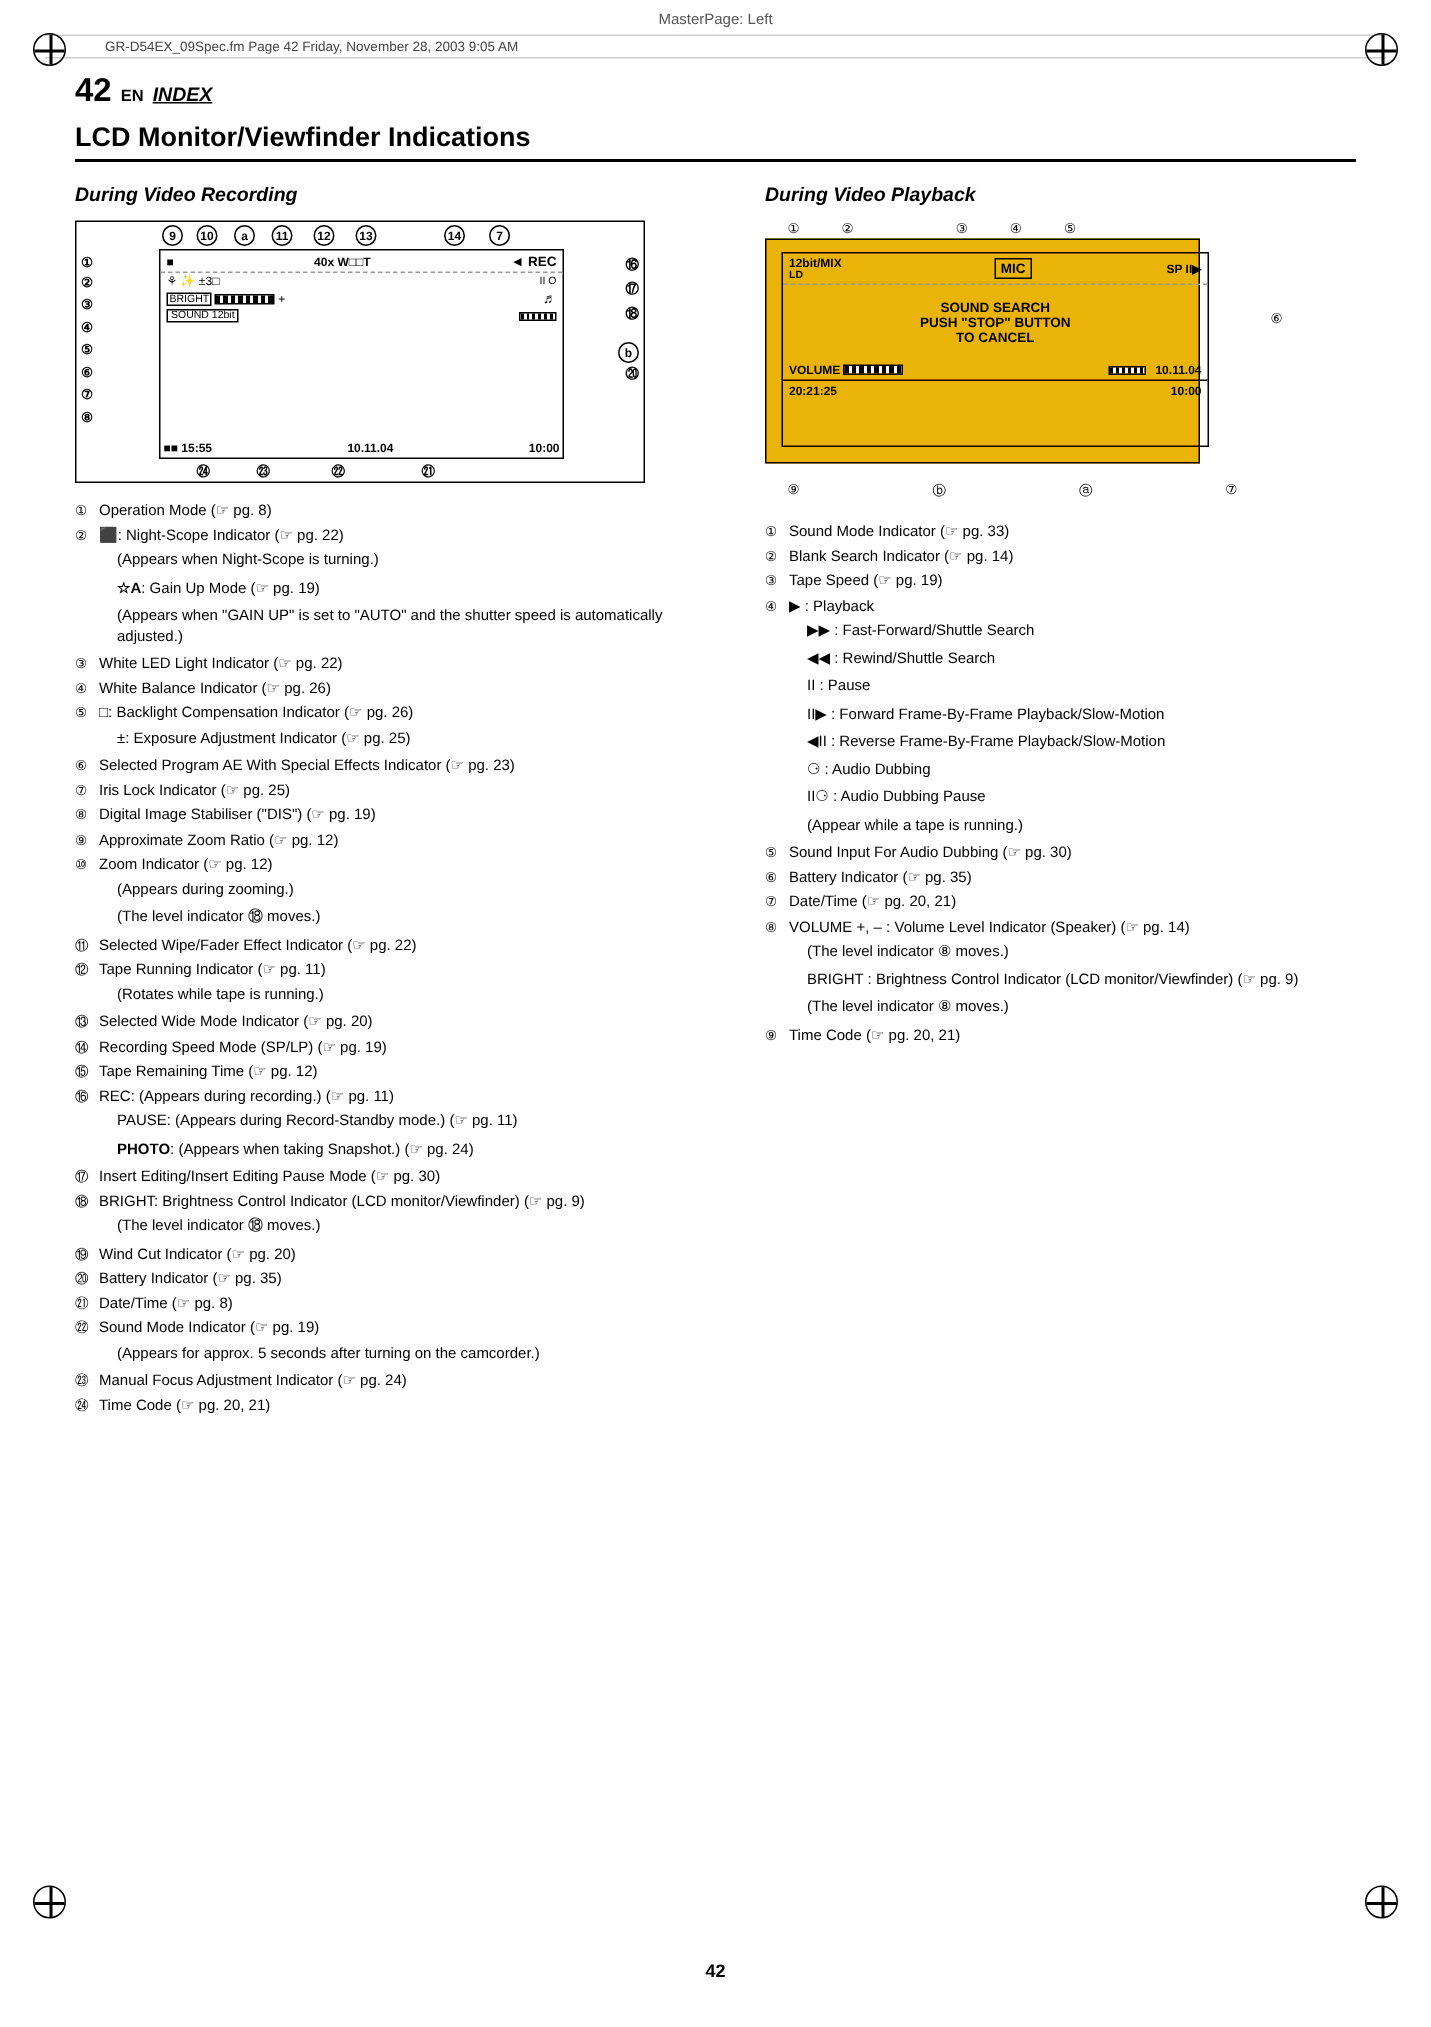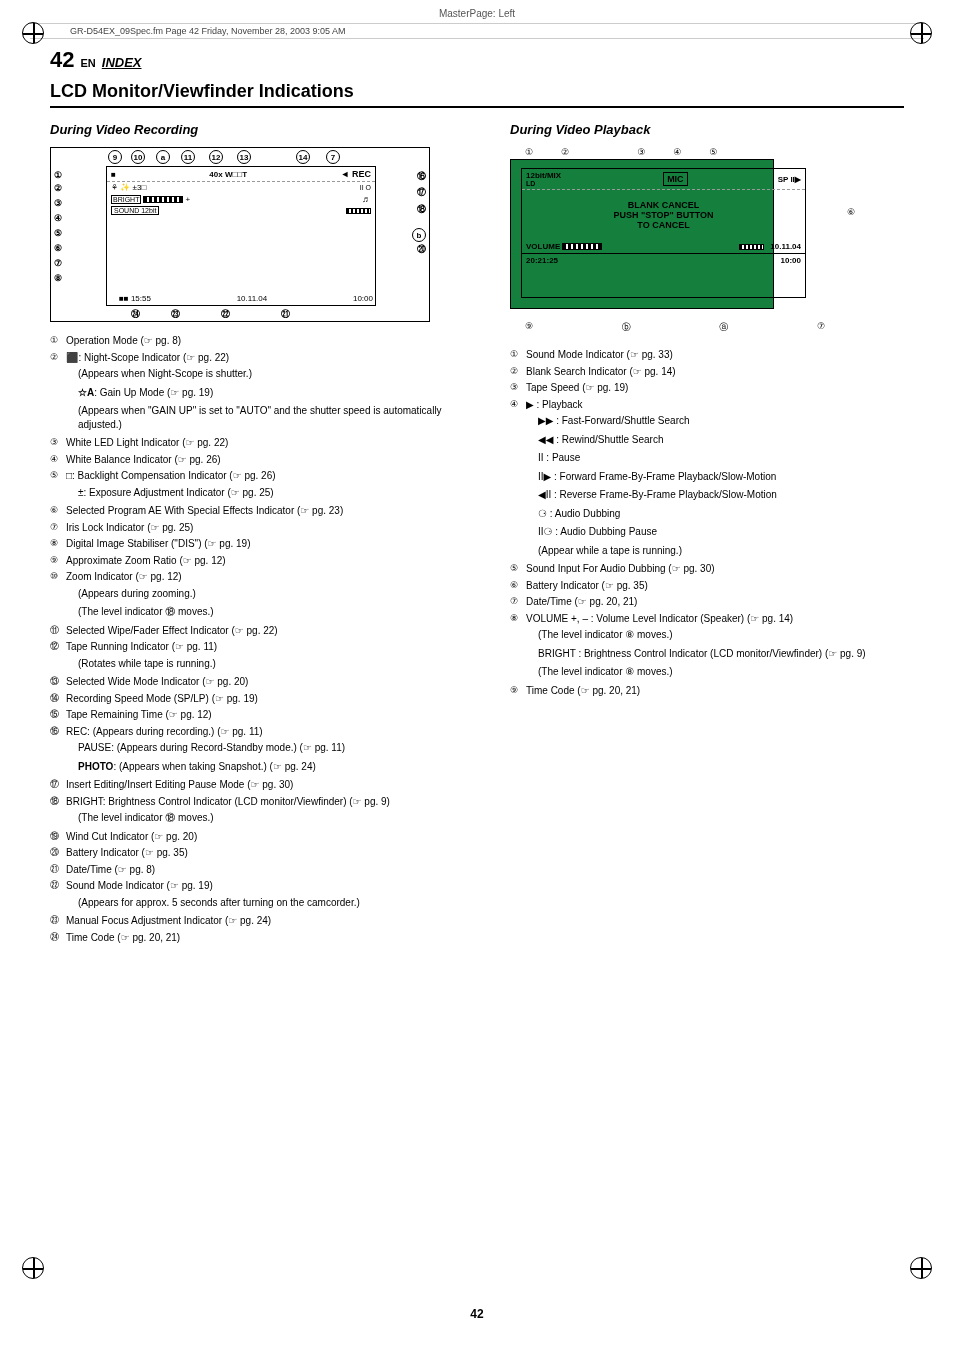--- a/index.html
+++ b/index.html
@@ -160,27 +160,27 @@
       justify-content: space-between;
       align-items: center;
       padding: 2px 4px;
       border-bottom: 1px dashed #999;
       font-size: 8px;
       font-weight: bold;
     }
     .lcd-bottom-bar {
       position: absolute;
       bottom: 2px;
-      left: 12px;
+      left: 2px;
       right: 2px;
       display: flex;
       justify-content: space-between;
       align-items: center;
       font-size: 8px;
-      font-weight: normal;
+      font-weight: bold;
     }
 
     .level-bar {
       display: inline-block;
       width: 40px;
       height: 7px;
       border: 1px solid #000;
       background: repeating-linear-gradient(to right, #000 0, #000 3px, #fff 3px, #fff 5px);
       vertical-align: middle;
     }
@@ -213,24 +213,24 @@
       flex-shrink: 0;
       vertical-align: top;
     }
     .item-text {
       flex: 1;
     }
 
     
     .pb-diagram {
       border: 1.5px solid #000;
-      width: 264px;
+      width: 290px;
       height: 150px;
       position: relative;
-      background: #15803d;
+      background: #eab308;
       margin-bottom: 12px;
       font-size: 8px;
     }
 
     .pb-screen {
       position: absolute;
       left: 10px;
       top: 8px;
       width: 285px;
       height: 130px;
@@ -375,21 +375,21 @@
           <li>
               <span class="item-num">①</span>
               <span class="item-text">Operation Mode (☞ pg. 8)</span>
             </li>
           <li>
               <span class="item-num">②</span>
               <span class="item-text"><span style="font-family:sans-serif;">⬛</span>: Night-Scope Indicator (☞ pg. 22)</span>
             </li>
           <li>
               <span class="item-num"></span>
-              <span class="item-text sub-item">(Appears when Night-Scope is shutter.)</span>
+              <span class="item-text sub-item">(Appears when Night-Scope is turning.)</span>
             </li>
           <li>
               <span class="item-num"></span>
               <span class="item-text sub-item"><b>☆A</b>: Gain Up Mode (☞ pg. 19)</span>
             </li>
           <li>
               <span class="item-num"></span>
               <span class="item-text sub-item">(Appears when "GAIN UP" is set to "AUTO" and the shutter speed is automatically adjusted.)</span>
             </li>
           <li>
@@ -536,21 +536,21 @@
                   <div style="font-size:7px;">LD</div>
                 </div>
                 <div style="text-align:center;padding-left:12px;">
                   <span class="mic-label">MIC</span>
                 </div>
                 <div style="font-size:8px;font-weight:bold;">SP II▶</div>
               </div>
 
               <div style="display:flex;justify-content:center;align-items:center;padding:8px 4px;font-size:9px;font-weight:bold;text-align:center;min-height:50px;">
                 <div>
-                  <div>BLANK CANCEL</div>
+                  <div>SOUND SEARCH</div>
                   <div>PUSH "STOP" BUTTON</div>
                   <div>TO CANCEL</div>
                 </div>
               </div>
 
               <div style="display:flex;justify-content:space-between;align-items:center;padding:2px 4px;font-size:8px;font-weight:bold;">
                 <div>
                   <span>VOLUME</span>
                   <span class="level-bar"></span>
                 </div>

